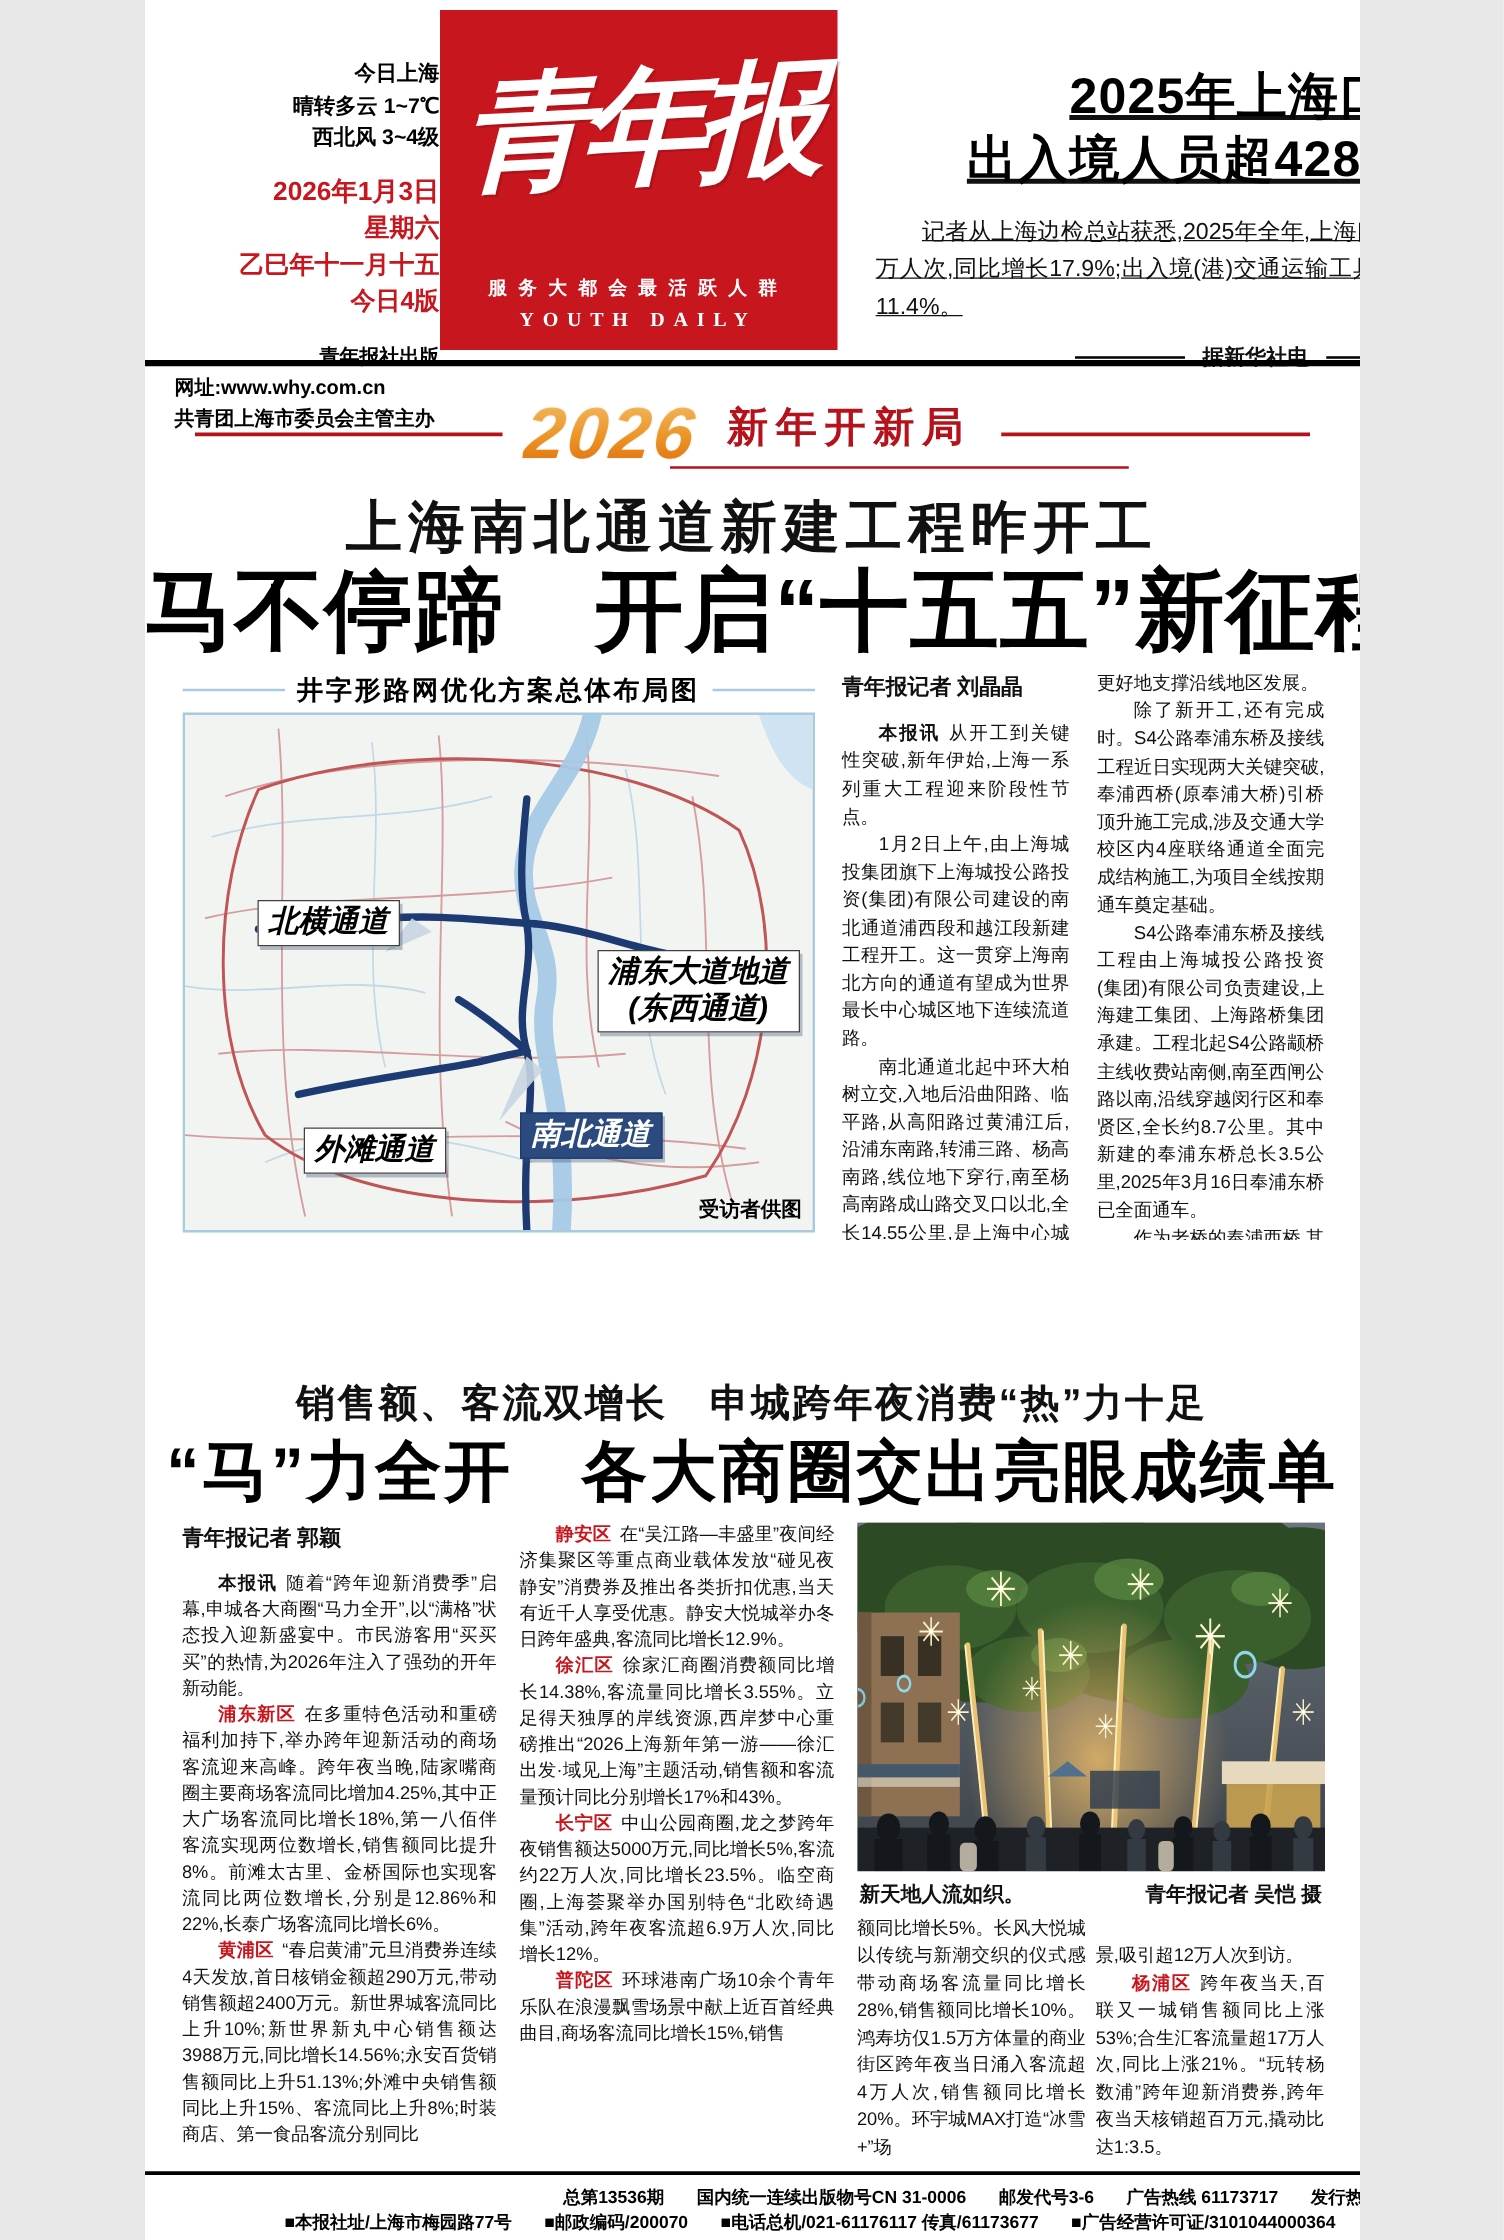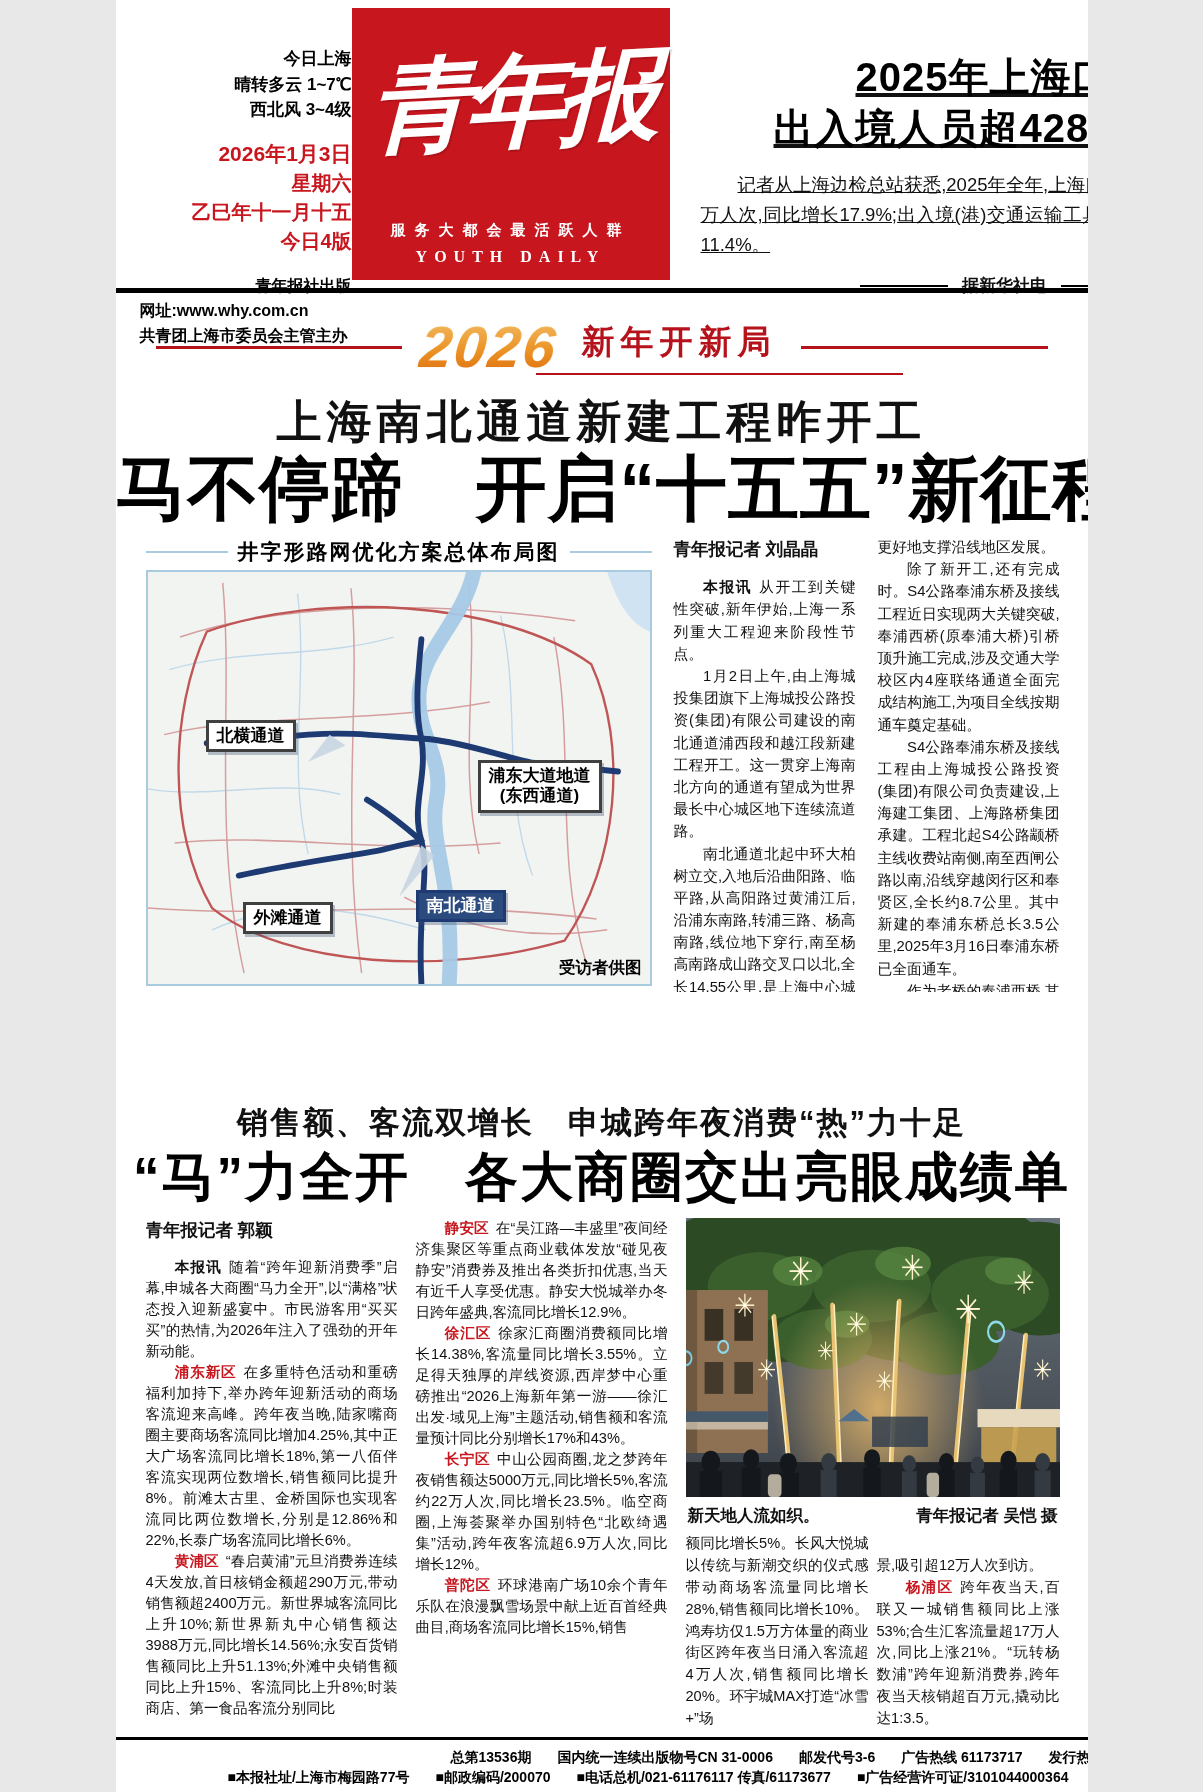--- a/index.html
+++ b/index.html
@@ -34,21 +34,21 @@
   .banner-kicker::after { content:""; position:absolute; left:-40px; right:-120px; bottom:0; height:2px; background:#b5121b; }
   .subhead1 { position:absolute; left:0; top:392px; width:100%; text-align:center; font-size:45px; font-weight:600; letter-spacing:5px; color:#111; }
   .headline1 { position:absolute; left:0; top:442px; width:100%; text-align:center; font-size:71px; font-weight:900; letter-spacing:1px; color:#000; white-space:nowrap; }
   .s1-cols { position:absolute; left:30px; right:28px; top:536px; height:456px; display:flex; gap:22px; overflow:hidden; }
   .figure { width:506px; flex:0 0 506px; position:relative; }
   .fig-title-row { display:flex; align-items:center; gap:10px; height:32px; }
   .fig-title-row .fline { flex:1; height:2px; background:#a9cbe0; }
   .fig-title { font-size:21px; font-weight:bold; color:#000; letter-spacing:2px; }
   .map-box { position:relative; margin-top:2px; height:416px; border:2px solid #a9cbe0; background:#f4f6f4; overflow:hidden; }
   .map-box svg { width:100%; height:100%; display:block; }
-  .map-label { position:absolute; background:#fff; border:3px solid #404040; box-shadow:2px 3px 0 rgba(60,80,110,.35); font-size:17px; font-weight:900; padding:3px 8px; color:#000; line-height:1.2; white-space:nowrap; }
+  .map-label { position:absolute; background:#fff; border:1px solid #404040; box-shadow:2px 3px 0 rgba(60,80,110,.35); font-size:24px; font-weight:900; padding:3px 8px; color:#000; line-height:1.2; white-space:nowrap;font-style:italic; }
   .map-label.navy { background:#2b4a7d; color:#fff; border-color:#1e3a72; }
   .map-caption { position:absolute; right:8px; bottom:5px; font-size:16.5px; font-weight:900; color:#000; }
   .s1-col { flex:1; font-size:14.8px; line-height:1.5; }
   .byline { font-size:17.5px; font-weight:900; margin-bottom:14px; }
   .para { text-align:justify; text-indent:2em; margin:0; }
   .para .lead { font-weight:900; }
   .para .lead:not(:empty) { margin-right:7px; }
   .para .tag { font-weight:900; color:#c8161e; }
   .para .tag:not(:empty) { margin-right:7px; }
 

